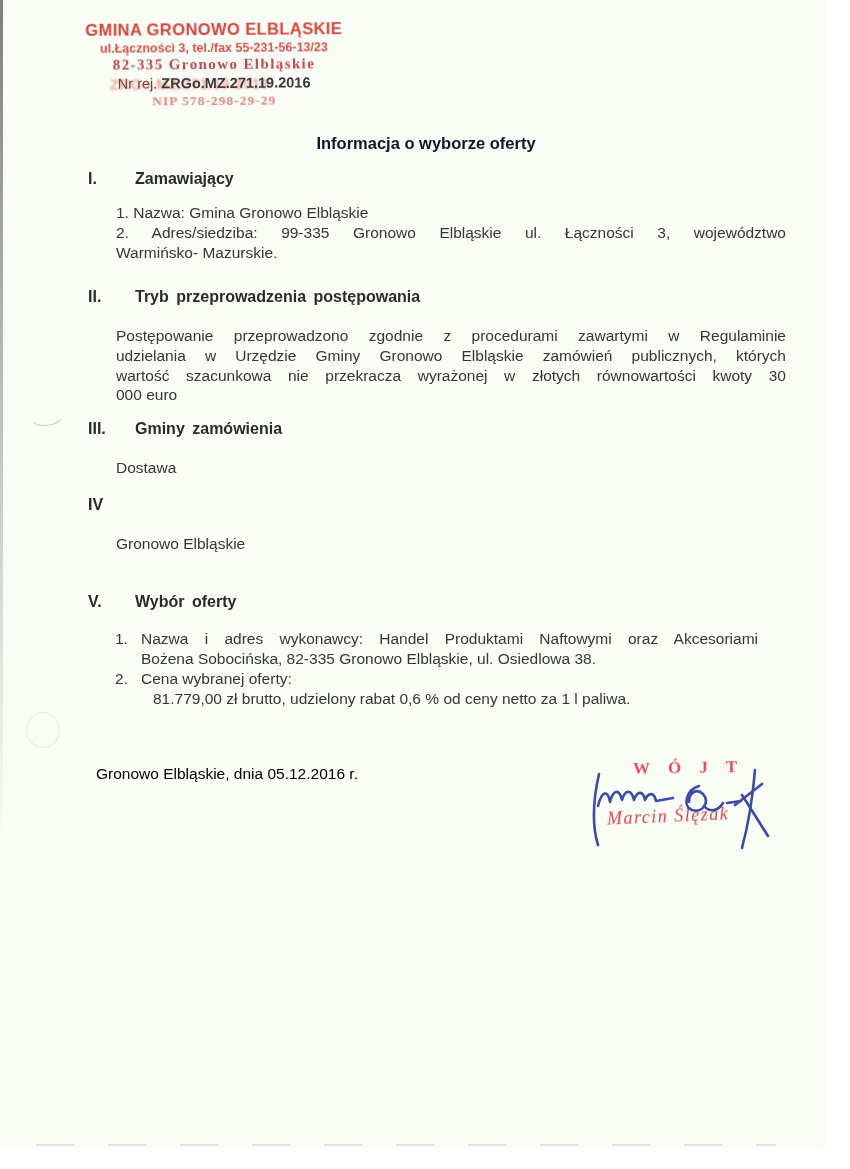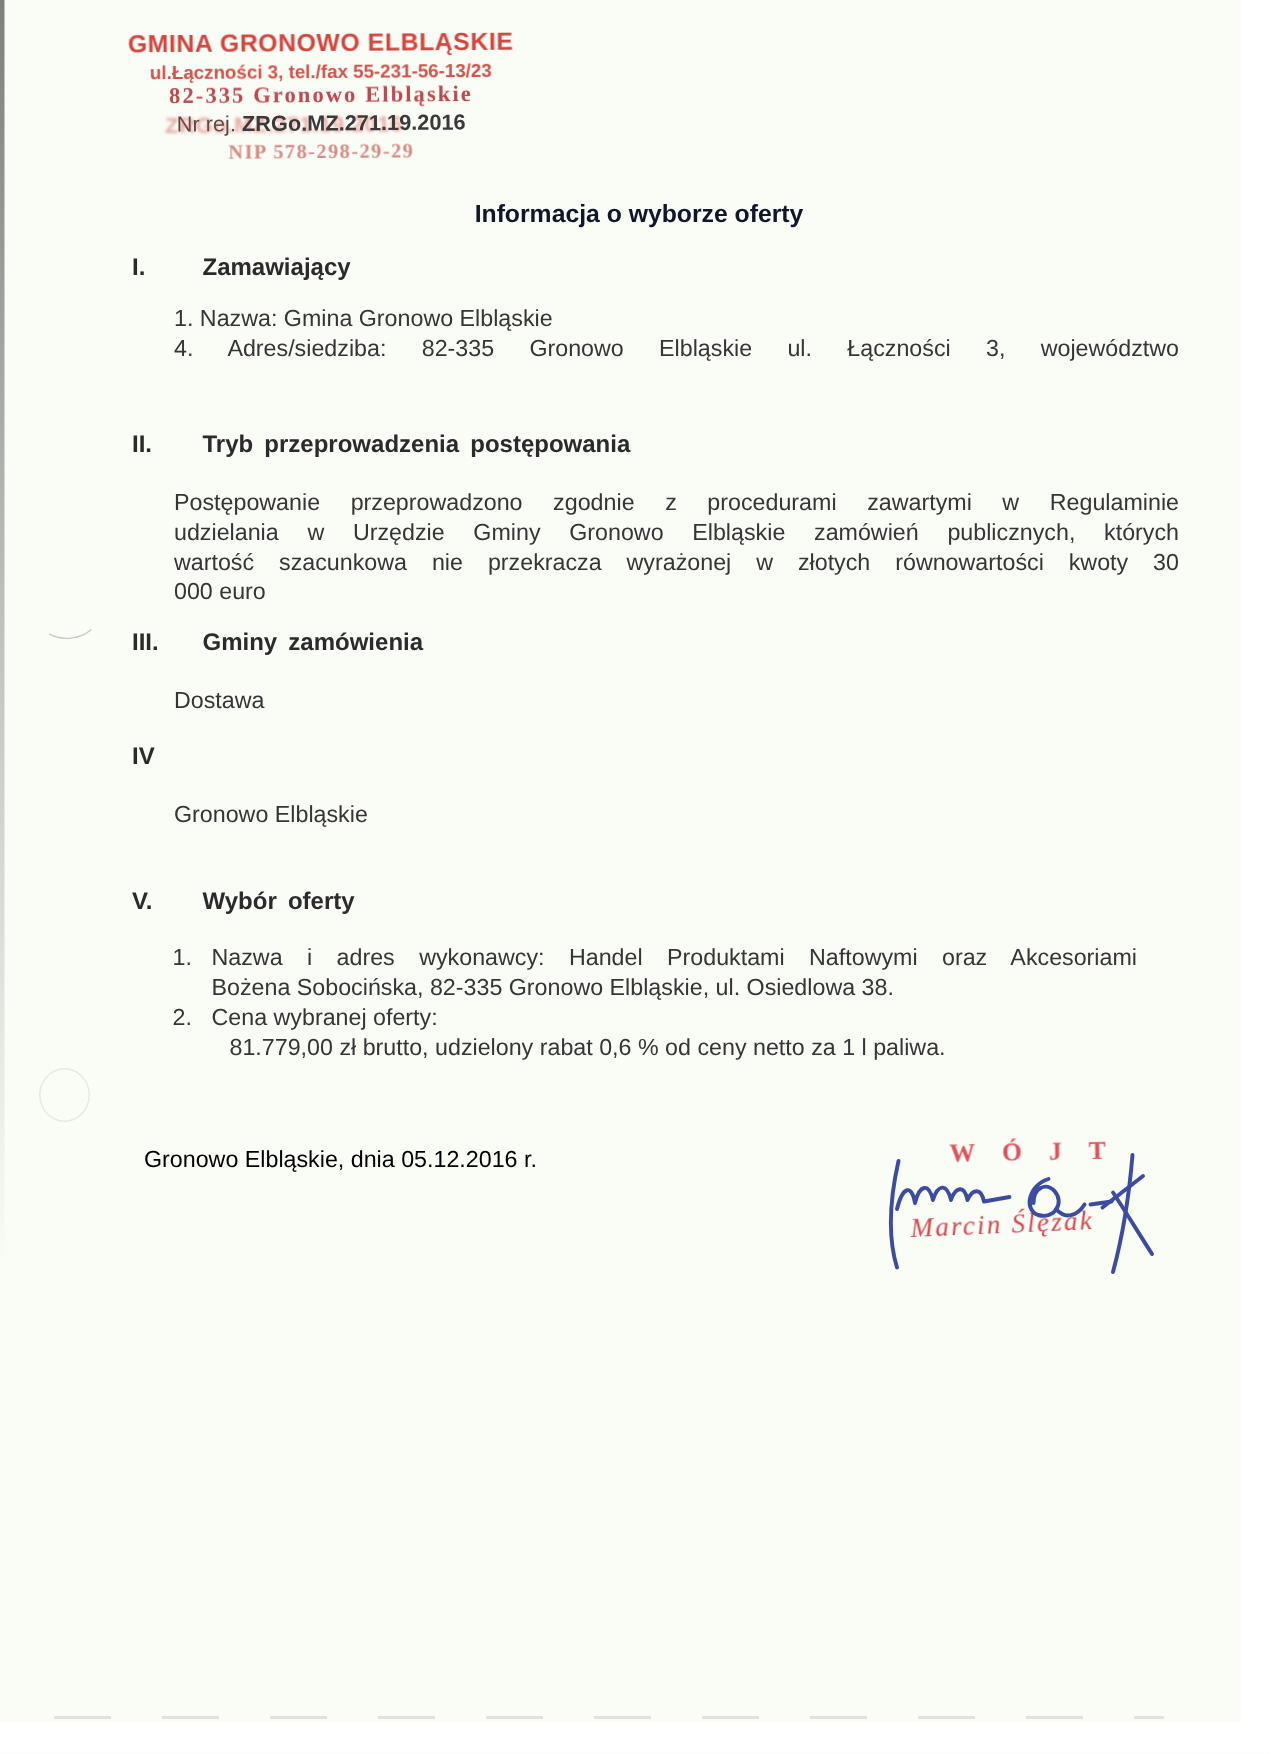--- a/index.html
+++ b/index.html
@@ -110,21 +110,22 @@
 </div>
 
 <div class="title">Informacja o wyborze oferty</div>
 
 <div class="sec-head" style="top:170px">
   <span class="num">I.</span>
   <span>Zamawiający</span>
 </div>
 <div class="col" style="top:203px">
   <div class="line">1. Nazwa: Gmina Gronowo Elbląskie</div>
-  <div class="line j">4. Adres/siedziba: 82-335 Gronowo Elbląskie ul. Łączności 3, województwo</div>
+  <div class="line j">2. Adres/siedziba: 99-335 Gronowo Elbląskie ul. Łączności 3, województwo</div>
+  <div class="line">Warmińsko- Mazurskie.</div>
 </div>
 
 <div class="sec-head" style="top:288px">
   <span class="num">II.</span>
   <span>Tryb przeprowadzenia postępowania</span>
 </div>
 <div class="col" style="top:326px">
   <div class="line j">Postępowanie przeprowadzono zgodnie z procedurami zawartymi w Regulaminie</div>
   <div class="line j">udzielania w Urzędzie Gminy Gronowo Elbląskie zamówień publicznych, których</div>
   <div class="line j">wartość szacunkowa nie przekracza wyrażonej w złotych równowartości kwoty 30</div>

